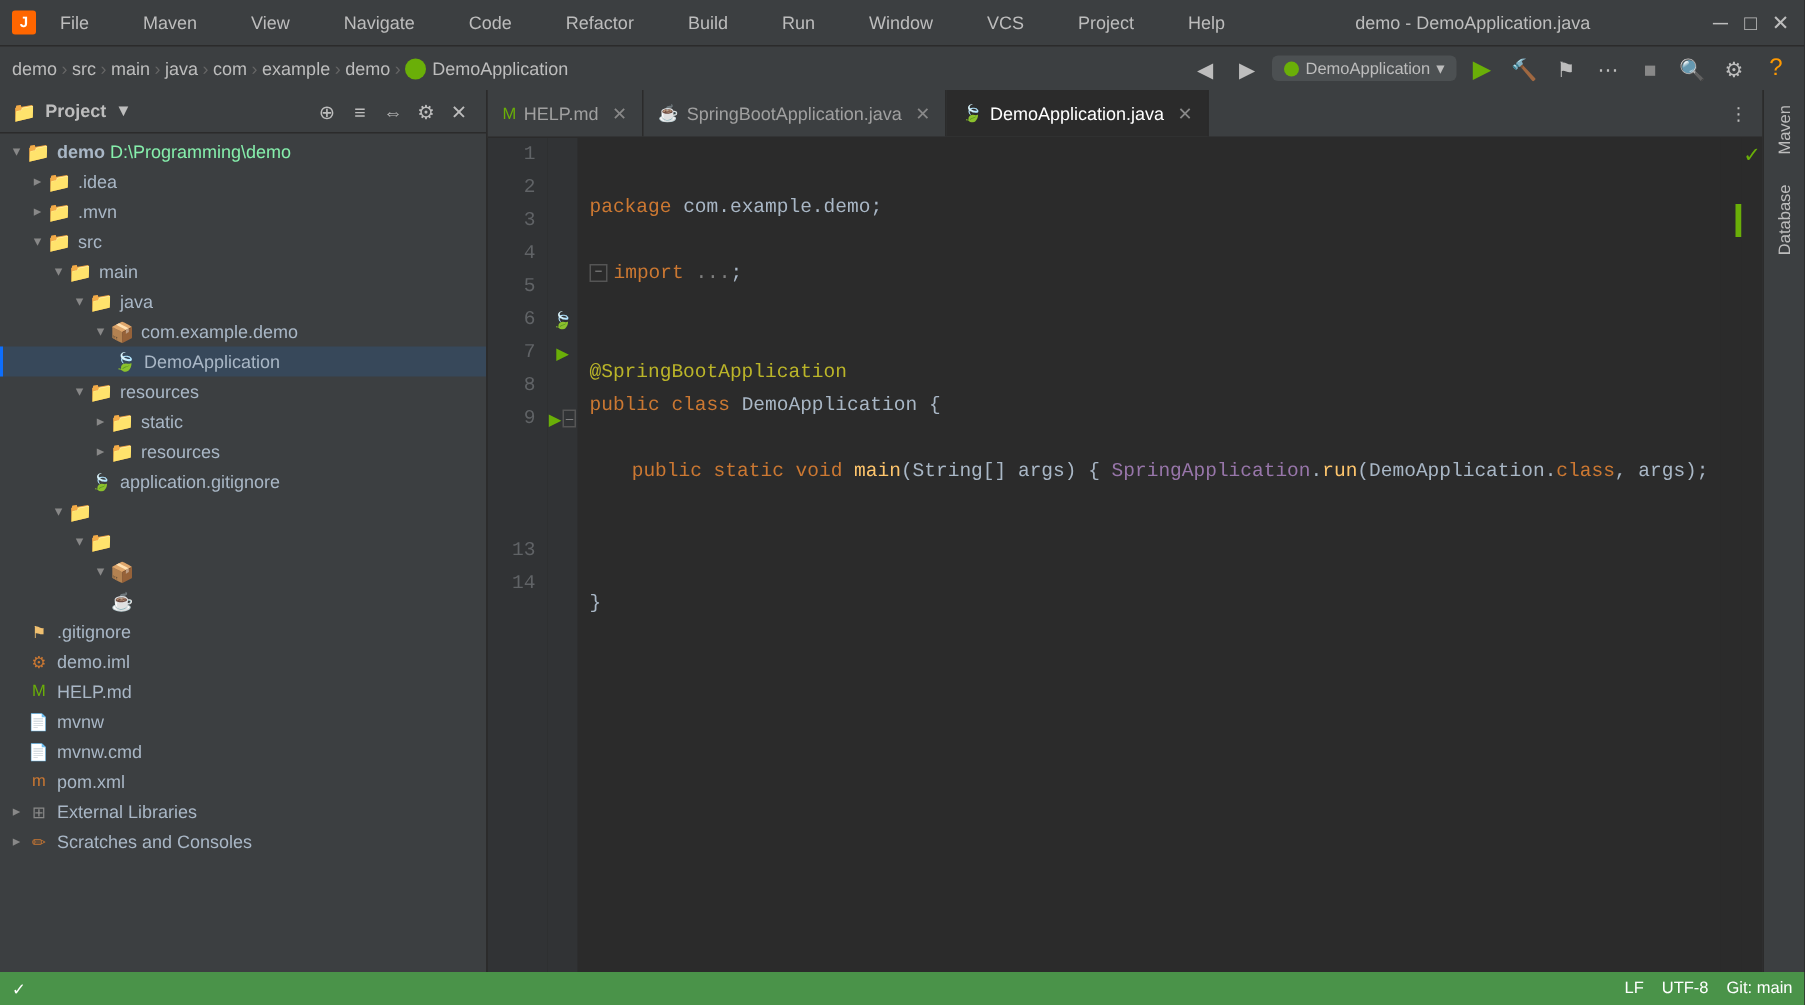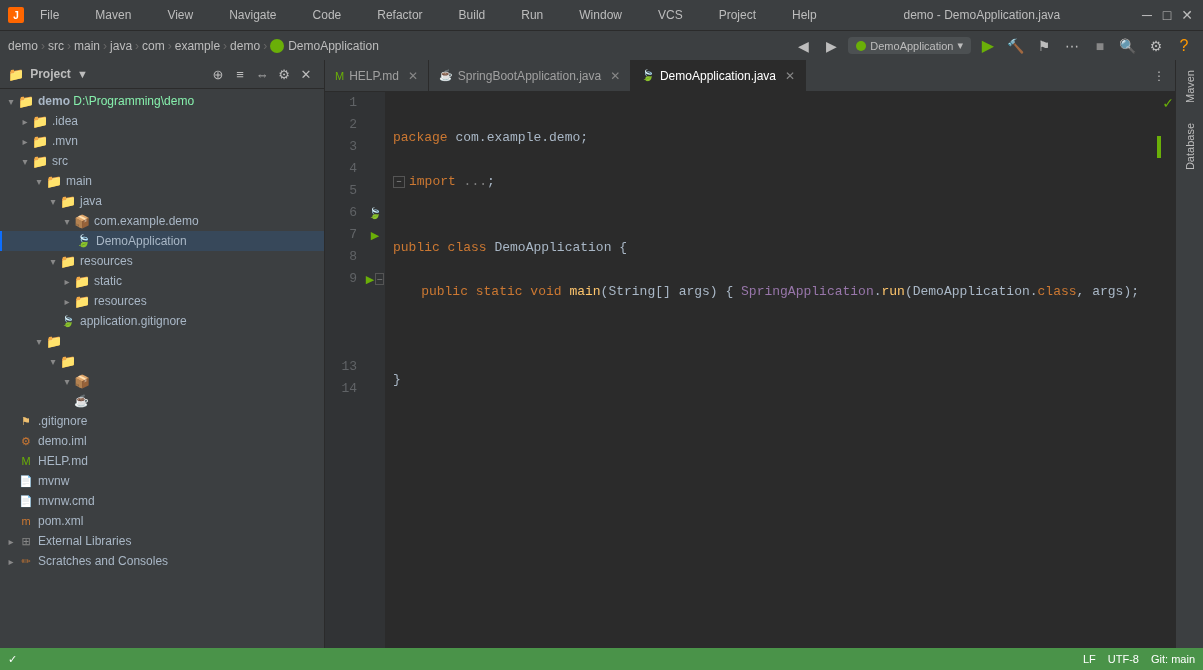--- a/index.html
+++ b/index.html
@@ -748,20 +748,23 @@
         <div class="code-line">
           <span class="kw">package </span><span class="cls">com.example.demo</span><span class="punc">;</span>
         </div>
         <div class="code-line">&nbsp;</div>
         <div class="code-line">
           <span class="fold-btn">–</span><span class="kw">import </span><span class="cmt">...</span><span class="punc">;</span>
         </div>
         <div class="code-line">&nbsp;</div>
         <div class="code-line">&nbsp;</div>
         <div class="code-line">
+          <span class="ann">@SpringBootApplication</span>
+        </div>
+        <div class="code-line">
           <span class="kw">public class </span><span class="cls">DemoApplication</span><span class="punc"> {</span>
         </div>
         <div class="code-line">&nbsp;</div>
         <div class="code-line">
           <span style="display:inline-block; width:32px;"></span><span class="kw">public static void </span><span class="method">main</span><span class="punc">(</span><span class="cls">String</span><span class="punc">[] </span><span class="cls">args</span><span class="punc">) { </span><span class="static-cls">SpringApplication</span><span class="punc">.</span><span class="method">run</span><span class="punc">(</span><span class="cls">DemoApplication</span><span class="punc">.</span><span class="kw">class</span><span class="punc">, args);</span>
         </div>
         <div class="code-line">&nbsp;</div>
         <div class="code-line">&nbsp;</div>
         <div class="code-line">&nbsp;</div>
         <div class="code-line">

